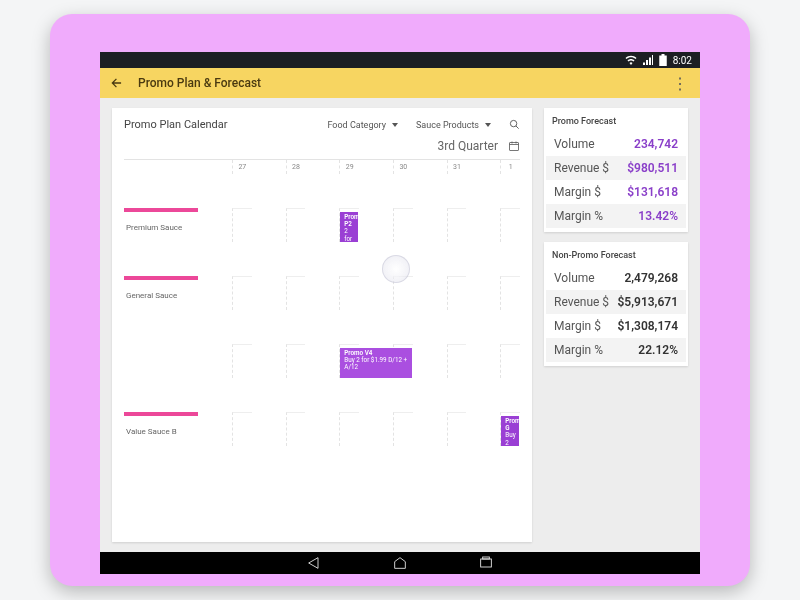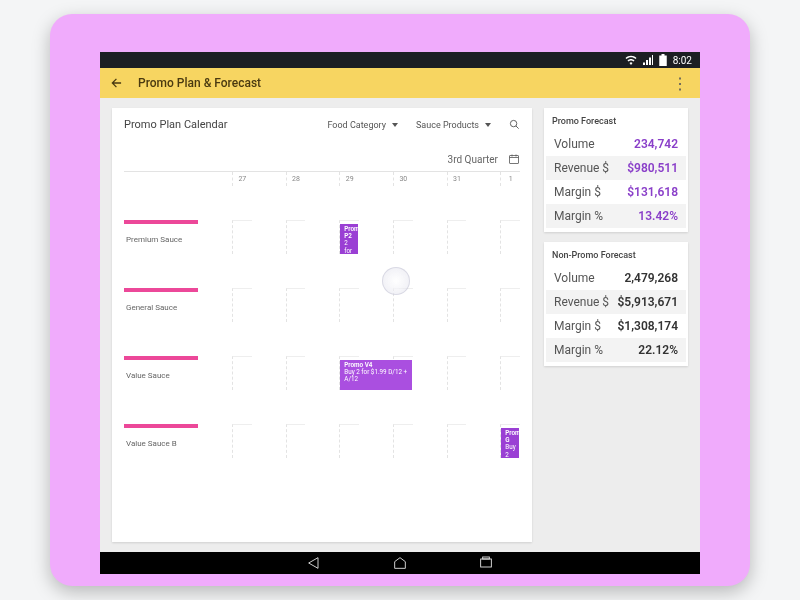--- a/index.html
+++ b/index.html
@@ -36,21 +36,21 @@
   
   .content { flex: 1; padding: 10px 12px; display: flex; gap: 12px; overflow: hidden; }
 
   
   .card { background: #fff; box-shadow: 0 1px 2px rgba(0,0,0,.12); }
   .cal { flex: 1; display: flex; flex-direction: column; padding: 10px 12px 6px 12px; }
   .cal-head { display: flex; align-items: center; gap: 18px; font-size: 9px; color: #555; }
   .cal-head .ct { font-size: 11px; color: #444; flex: 1; }
   .dd { display: flex; align-items: center; gap: 6px; cursor: pointer; }
   .dd .arr { width:0;height:0;border-left:3px solid transparent;border-right:3px solid transparent;border-top:4px solid #555; }
-  .cal-sub { display: flex; justify-content: flex-end; align-items: center; gap: 10px; font-size: 10px; color: #666; margin-top: 22px; }
+  .cal-sub { display: flex; justify-content: flex-end; align-items: center; gap: 10px; font-size: 12px; color: #666; margin-top: 8px; }
   .grid { flex: 1; margin-top: 6px; display: grid;
     grid-template-columns: 74px repeat(6, 1fr);
     grid-template-rows: 14px repeat(4, 34px);
     font-size: 7px; position: relative;
     border-top: 1px solid #e3e3e3;
     gap: 34px;
   }
   .col-h { text-align: center; color: #888; font-size: 7px; line-height: 14px; border-left: 1px dashed #e3e3e3; }
   .row-h { display: flex; align-items: center; color: #666; font-size: 8px; padding-left: 2px; border-top: 4px solid #ec4899; }
   .cell { border-top: 1px solid #eee; border-left: 1px dashed #e3e3e3; position: relative; }
@@ -146,21 +146,20 @@
             <div class="cell" style="grid-area: 2 / 5;"></div>
             <div class="cell" style="grid-area: 2 / 6;"></div>
             <div class="cell" style="grid-area: 2 / 7;"></div>
             <div class="row-h" style="grid-area: 3 / 1;">General Sauce</div>
             <div class="cell" style="grid-area: 3 / 2;"></div>
             <div class="cell" style="grid-area: 3 / 3;"></div>
             <div class="cell" style="grid-area: 3 / 4;"></div>
             <div class="cell" style="grid-area: 3 / 5;"></div>
             <div class="cell" style="grid-area: 3 / 6;"></div>
             <div class="cell" style="grid-area: 3 / 7;"></div>
-            <div class="row-h" style="grid-area: 4 / 1;">Value Sauce</div>
             <div class="cell" style="grid-area: 4 / 2;"></div>
             <div class="cell" style="grid-area: 4 / 3;"></div>
             <div class="cell" style="grid-area: 4 / 4;"></div>
             <div class="cell" style="grid-area: 4 / 5;"></div>
             <div class="cell" style="grid-area: 4 / 6;"></div>
             <div class="cell" style="grid-area: 4 / 7;"></div>
             <div class="row-h" style="grid-area: 5 / 1;">Value Sauce B</div>
             <div class="cell" style="grid-area: 5 / 2;"></div>
             <div class="cell" style="grid-area: 5 / 3;"></div>
             <div class="cell" style="grid-area: 5 / 4;"></div>

